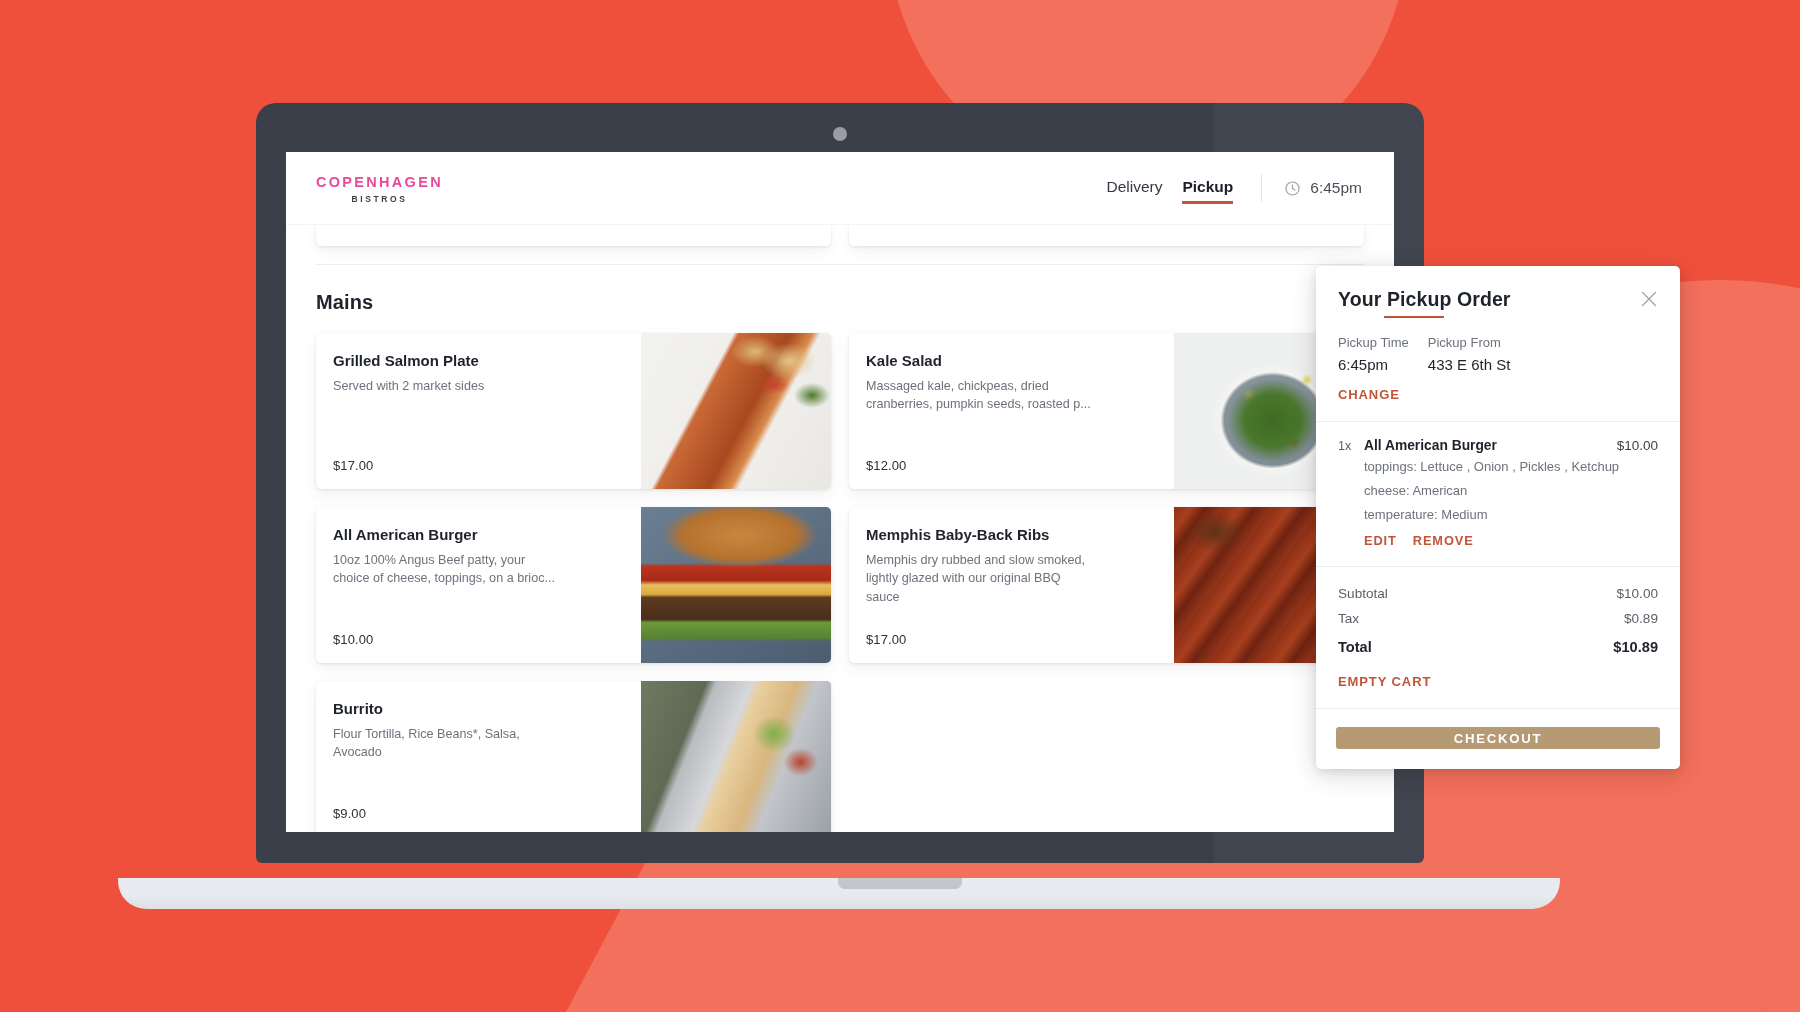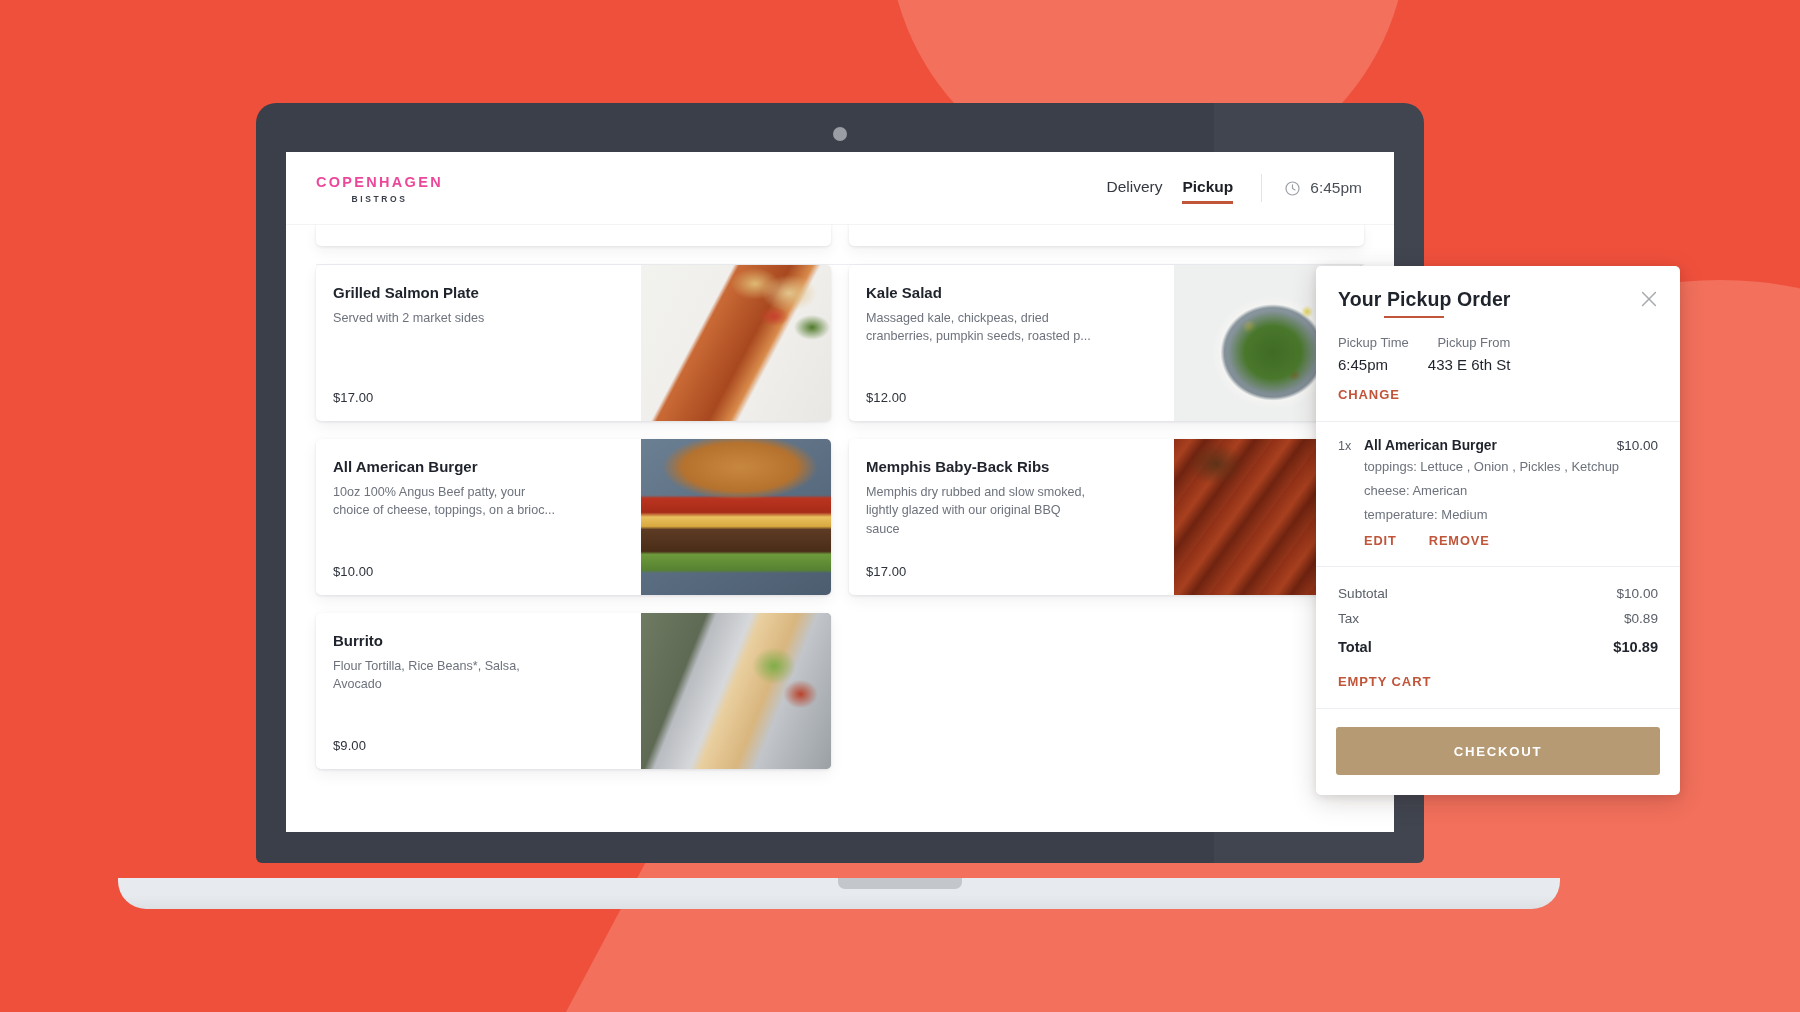--- a/index.html
+++ b/index.html
@@ -213,57 +213,57 @@
     position: absolute; left: 46px; width: 60px; bottom: -7px;
     height: 2.5px; background: #c0553a;
   }
   #cart-close {
     position: absolute; right: 20px; top: 22px;
     width: 22px; height: 22px; cursor: pointer; opacity: 0.45;
   }
   #pickup-meta {
     display: flex; gap: 19px; margin: 24px 22px 0;
   }
-  .meta-label { font-size: 13px; color: #6d727c; margin-bottom: 6px; text-align: right; }
+  .meta-label { font-size: 13px; color: #6d727c; margin-bottom: 6px; }
   .meta-value { font-size: 15px; color: #1f232b; font-weight: 400; }
   #change-link {
     display: inline-block; margin: 14px 0 0 22px;
     font-size: 13px; font-weight: 700; letter-spacing: 0.9px;
     color: #c0553a; cursor: pointer;
   }
   #cart-divider-1, #cart-divider-2, #cart-divider-3 {
     height: 1px; background: #eceef1; margin: 18px 0 0;
   }
   #cart-items { padding: 16px 22px 0; }
   .cart-item { display: flex; font-size: 13.5px; }
   .item-qty { width: 26px; color: #5a5f68; flex: 0 0 26px; padding-top: 1px; font-size: 12.5px; }
   .item-body { flex: 1; min-width: 0; }
   .item-top { display: flex; justify-content: space-between; align-items: baseline; }
   .item-name { font-size: 13.8px; font-weight: 700; color: #1f232b; }
   .item-price { font-size: 13.5px; color: #3a3f49; }
   .item-opt { font-size: 13px; line-height: 1.52; color: #6d727c; margin-top: 4px; }
-  .item-actions { margin-top: 9px; display: flex; gap: 32px; }
+  .item-actions { margin-top: 9px; display: flex; gap: 16px; }
   .item-action {
     font-size: 12.8px; font-weight: 700; letter-spacing: 0.9px;
     color: #c0553a; cursor: pointer;
   }
   #cart-totals { padding: 14px 22px 0; }
   .total-row {
     display: flex; justify-content: space-between;
     font-size: 13.6px; color: #5a5f68; padding: 5px 0;
   }
   .total-row.grand { color: #1f232b; font-weight: 700; font-size: 14.6px; padding-top: 8px; }
   #empty-cart-link {
     display: inline-block; margin: 14px 0 0 22px;
     font-size: 13px; font-weight: 700; letter-spacing: 0.9px;
     color: #c0553a; cursor: pointer; text-align: right;
   }
   #cart-footer { padding: 18px 20px 20px; }
   #checkout-button {
-    width: 100%; height: 48px; border: none; border-radius: 3px;
+    width: 100%; height: 22px; border: none; border-radius: 3px;
     background: #b59a74; color: #fff;
     font-family: "Liberation Sans", sans-serif;
     font-size: 13.2px; font-weight: 700; letter-spacing: 1.7px;
     cursor: pointer;
   }
 </style>
 </head>
 <body>
 
 <div id="bg">
@@ -306,20 +306,21 @@
     </div>
   </div>
 
   <div id="menu-body">
     <div class="peek-row">
       <div class="peek-card"></div>
       <div class="peek-card"></div>
     </div>
     <div id="section-divider"></div>
 
+    <h2 id="section-title">Mains</h2>
 
     <div id="menu-grid">
 
       <div class="menu-card">
         <div class="card-info">
           <div class="card-title">Grilled Salmon Plate</div>
           <div class="card-desc">Served with 2 market sides</div>
           <div class="card-price">$17.00</div>
         </div>
         <div class="card-thumb thumb-salmon"></div>

